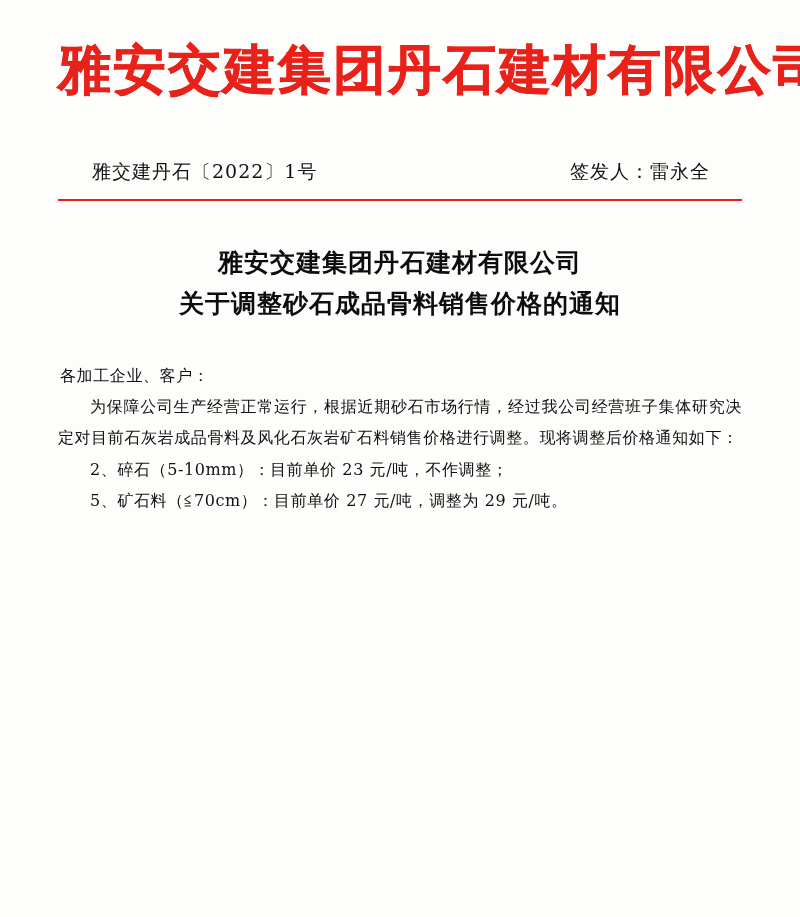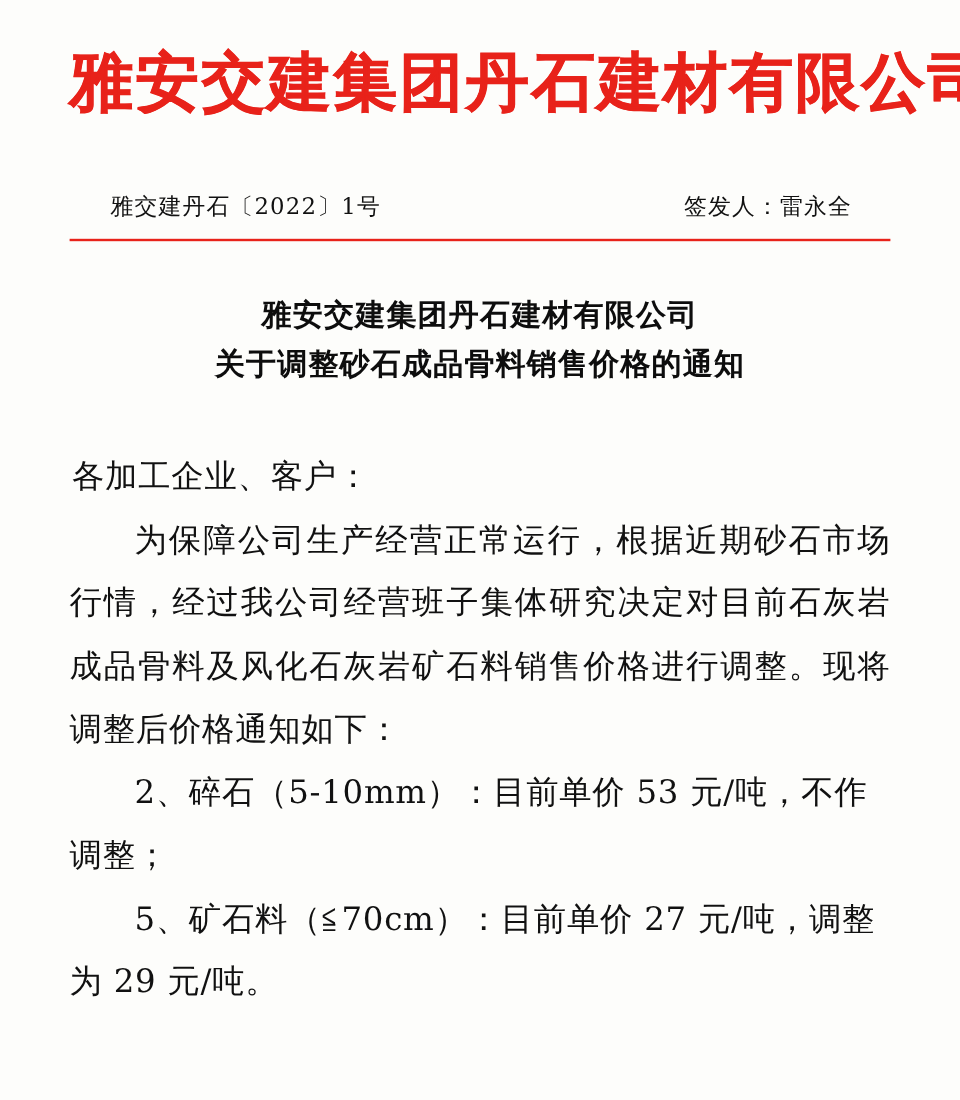--- a/index.html
+++ b/index.html
@@ -69,22 +69,22 @@
     font-size: 25px;
     line-height: 1.62;
     letter-spacing: 1px;
     color: #0d0d0d;
   }
   .doc-title div {
     white-space: nowrap;
   }
   
   .body {
-    margin-top: 48px;
-    font-size: 27px;
+    margin-top: 36px;
+    font-size: 16px;
     line-height: 1.95;
     letter-spacing: 0.6px;
     color: #111;
   }
   .salutation {
     margin: 0 0 0 0;
     padding-left: 2px;
   }
   .para {
     margin: 0;
@@ -123,18 +123,18 @@
   <div class="doc-title">
     <div>雅安交建集团丹石建材有限公司</div>
     <div>关于调整砂石成品骨料销售价格的通知</div>
   </div>
 
   <div class="body">
     <p class="salutation">各加工企业、客户：</p>
 
     <p class="para">为保障公司生产经营正常运行，根据近期砂石市场行情，经过我公司经营班子集体研究决定对目前石灰岩成品骨料及风化石灰岩矿石料销售价格进行调整。现将调整后价格通知如下：</p>
 
-    <p class="item">2、碎石（5-10mm）：目前单价 53 元/吨，不作调整；</p>
+    <p class="item">2、碎石（5-10mm）：目前单价 23 元/吨，不作调整；</p>
     <p class="item">5、矿石料（≦70cm）：目前单价 27 元/吨，调整为 29 元/吨。</p>
 
   </div>
 
 </div>
 
 </body></html>

